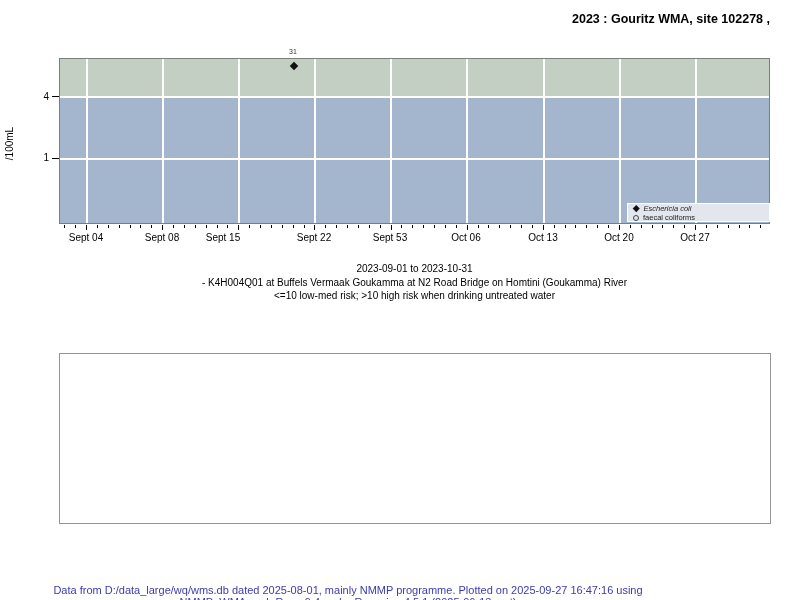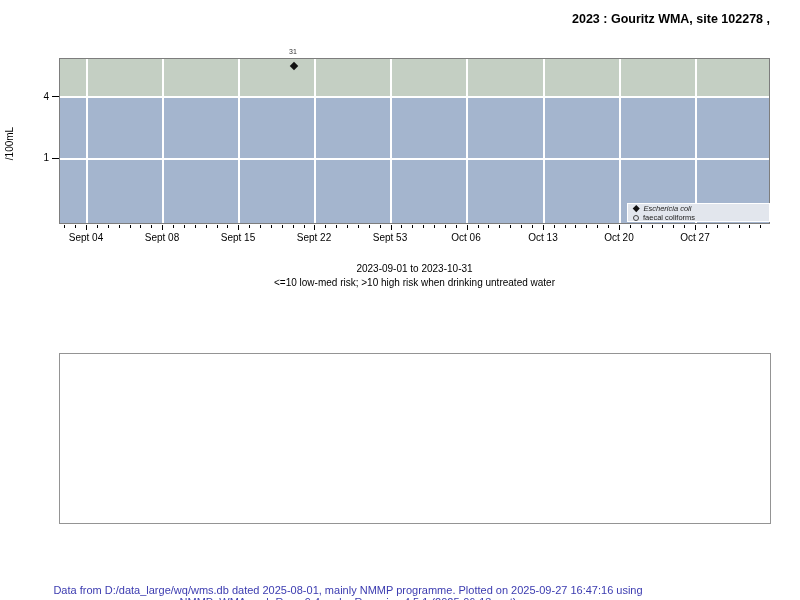--- a/index.html
+++ b/index.html
@@ -153,21 +153,21 @@
       <div class="tick" style="left: 657.8px; height: 3px;"></div>
       <div class="tick" style="left: 668.6px; height: 3px;"></div>
       <div class="tick" style="left: 679.5px; height: 3px;"></div>
       <div class="tick" style="left: 690.4px; height: 3px;"></div>
       <div class="tick" style="left: 701.3px; height: 3px;"></div>
     </div>
 
   <div class="xlabels">
     <span style="left:27px">Sept 04</span>
     <span style="left:103px">Sept 08</span>
-    <span style="left:179px">Sept 15</span>
+    <span style="left:164px">Sept 15</span>
     <span style="left:255px">Sept 22</span>
     <span style="left:331px">Sept 53</span>
     <span style="left:407px">Oct 06</span>
     <span style="left:484px">Oct 13</span>
     <span style="left:560px">Oct 20</span>
     <span style="left:636px">Oct 27</span>
   </div>
 
   <div class="legend" id="legend" style="background: rgb(226, 230, 237);">
     <div class="cell c1">
@@ -176,20 +176,21 @@
     </div>
     <div class="divider"></div>
     <div class="cell c2">
       <span class="lg-circle"></span>
       <span>faecal coliforms</span>
     </div>
   </div>
 
   <div class="caption">
     <div>2023-09-01 to 2023-10-31</div>
+    <div>- K4H004Q01 at Buffels Vermaak Goukamma at N2 Road Bridge on Homtini (Goukamma) River</div>
     <div>&lt;=10 low-med risk; &gt;10 high risk when drinking untreated water</div>
   </div>
 
   <div class="empty-box"></div>
 
   <div class="footer" style="color: rgb(59, 59, 176);">Data from D:/data_large/wq/wms.db dated 2025-08-01, mainly NMMP programme. Plotted on 2025-09-27 16:47:16 using NMMP_WMA_web.R ver 9.4 under R version 4.5.1 (2025-06-13 ucrt)</div>
 
 </div>
 
 </body></html>

